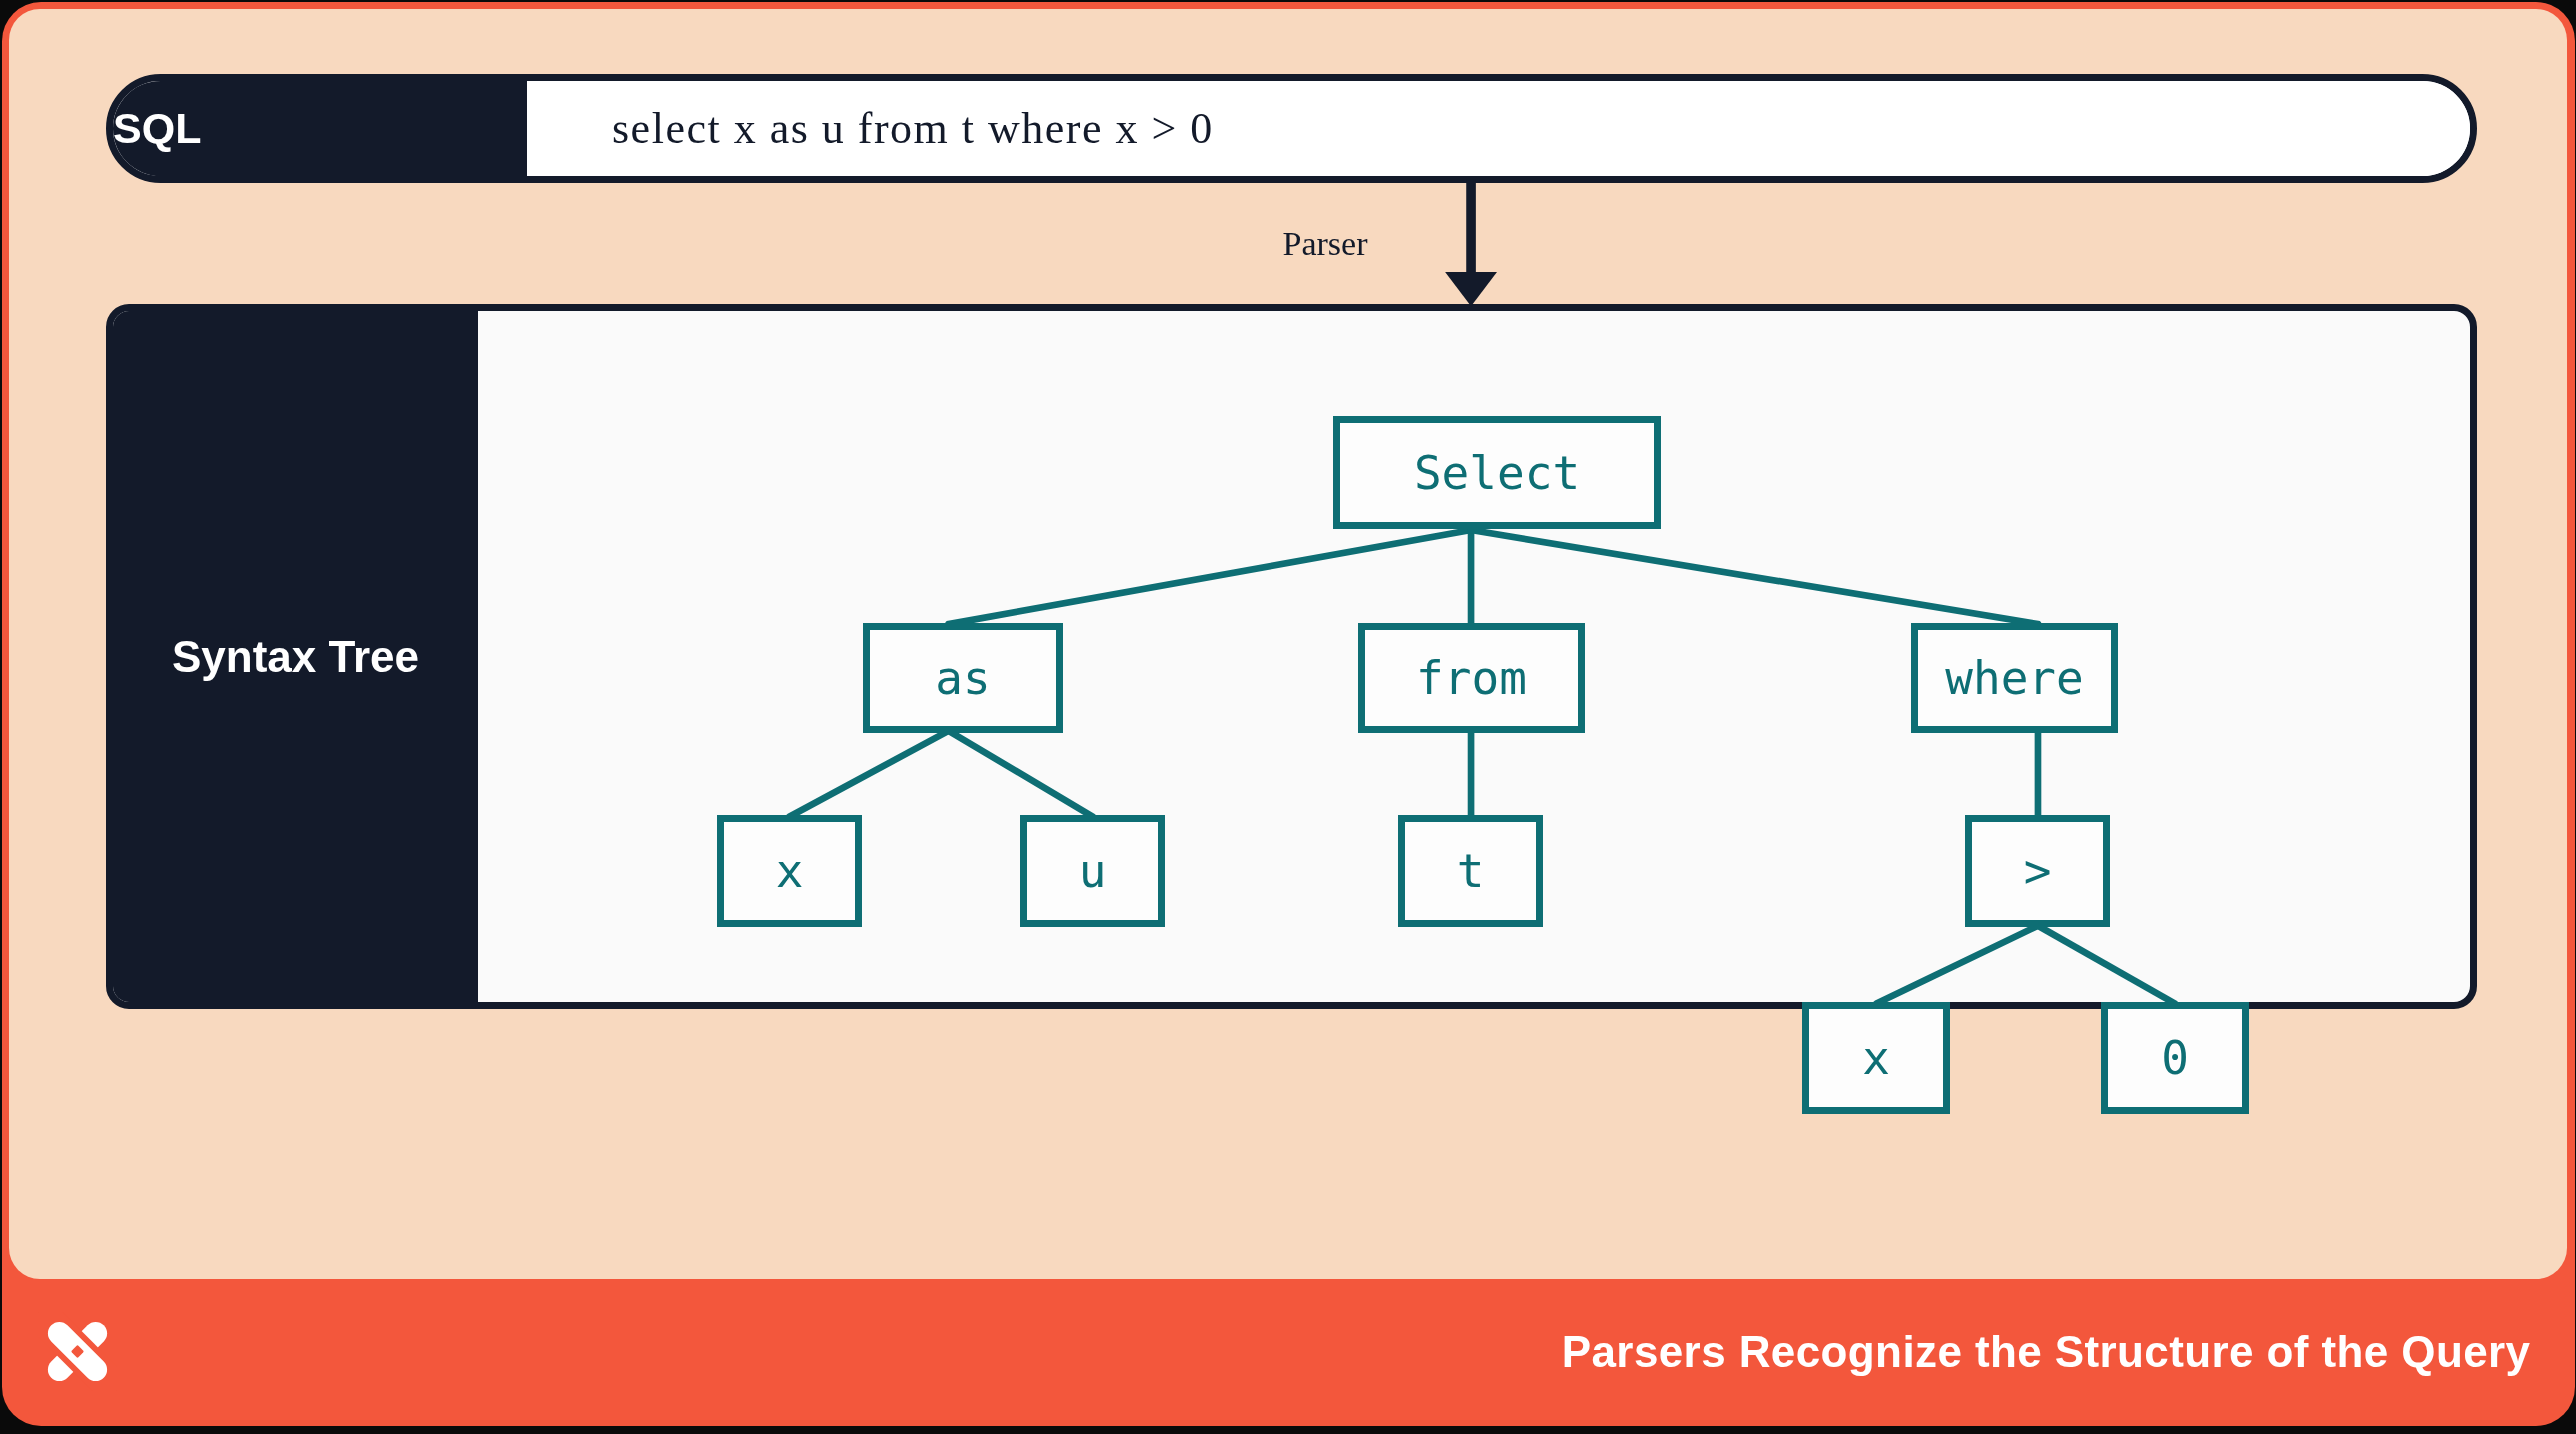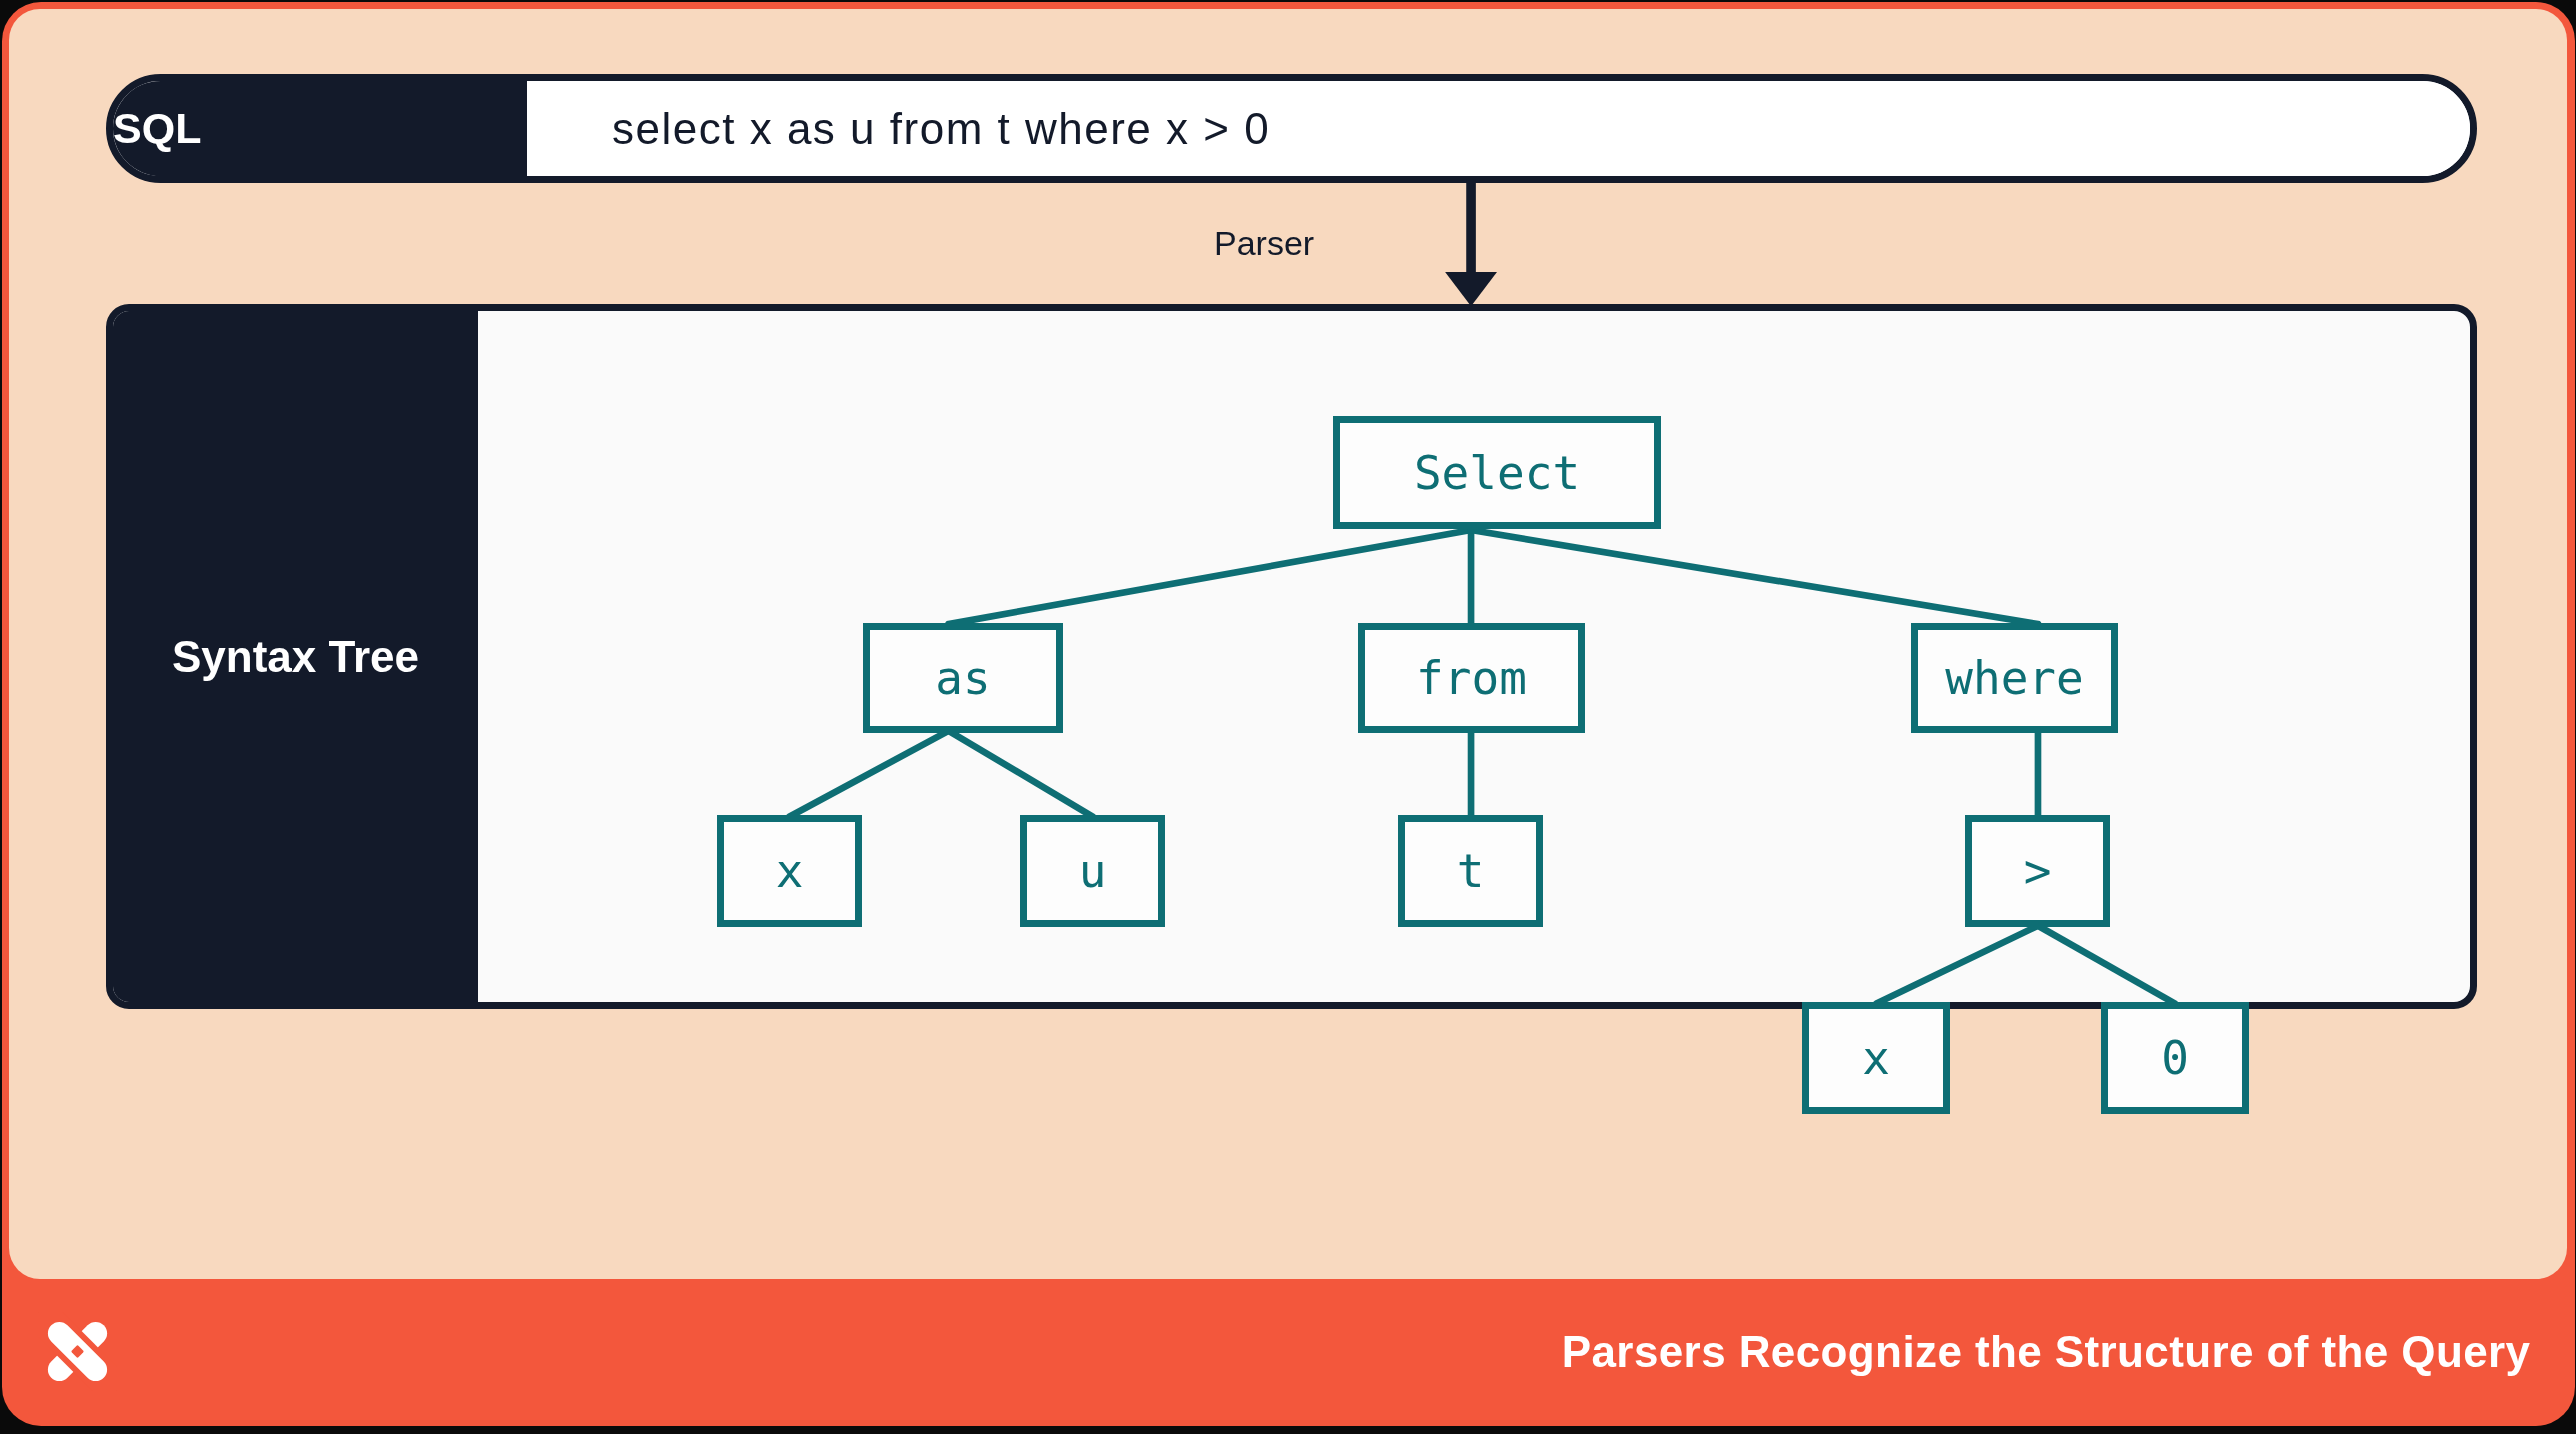--- a/index.html
+++ b/index.html
@@ -16,25 +16,25 @@
 
   
   .sql-pill{position:absolute;left:106px;top:74px;width:2371px;height:109px;
             background:var(--white,#fff);border:7.4px solid var(--navy,#131A2A);
             border-radius:55px;box-sizing:border-box;display:flex;overflow:hidden;}
   .pill-label{width:414px;flex:0 0 414px;background:var(--navy,#131A2A);color:var(--white,#fff);
               display:flex;align-items:center;
               font-size:43px;font-weight:bold;}
   .pill-body{flex:1;display:flex;align-items:center;padding-left:85px;
              background:var(--white,#fff);}
-  .code{font-family:Liberation Sans, sans-serif;}
+  .code{font-family:Liberation Serif, serif;}
   .query-text{font-size:44px;letter-spacing:1.5px;color:var(--navy,#131A2A);white-space:pre;}
 
   
-  .parser-label{position:absolute;left:1214px;top:225px;width:222px;text-align:left;
+  .parser-label{position:absolute;left:1214px;top:225px;width:222px;text-align:center;
                 font-size:34px;line-height:37px;color:var(--navy,#131A2A);}
   .overlay-svg{position:absolute;left:0;top:0;width:2576px;height:1435px;pointer-events:none;}
 
   
   .tree-box{position:absolute;left:106px;top:304px;width:2371px;height:705px;
             background:var(--panel_bg,#FAFAFA);border:7.4px solid var(--navy,#131A2A);
             border-radius:23px;box-sizing:border-box;overflow:hidden;}
   .tree-sidebar{position:absolute;left:0;top:0;bottom:0;width:365px;background:var(--navy,#131A2A);
                 display:flex;align-items:center;justify-content:center;}
   .tree-sidebar span{color:var(--white,#fff);font-size:44px;font-weight:bold;}

